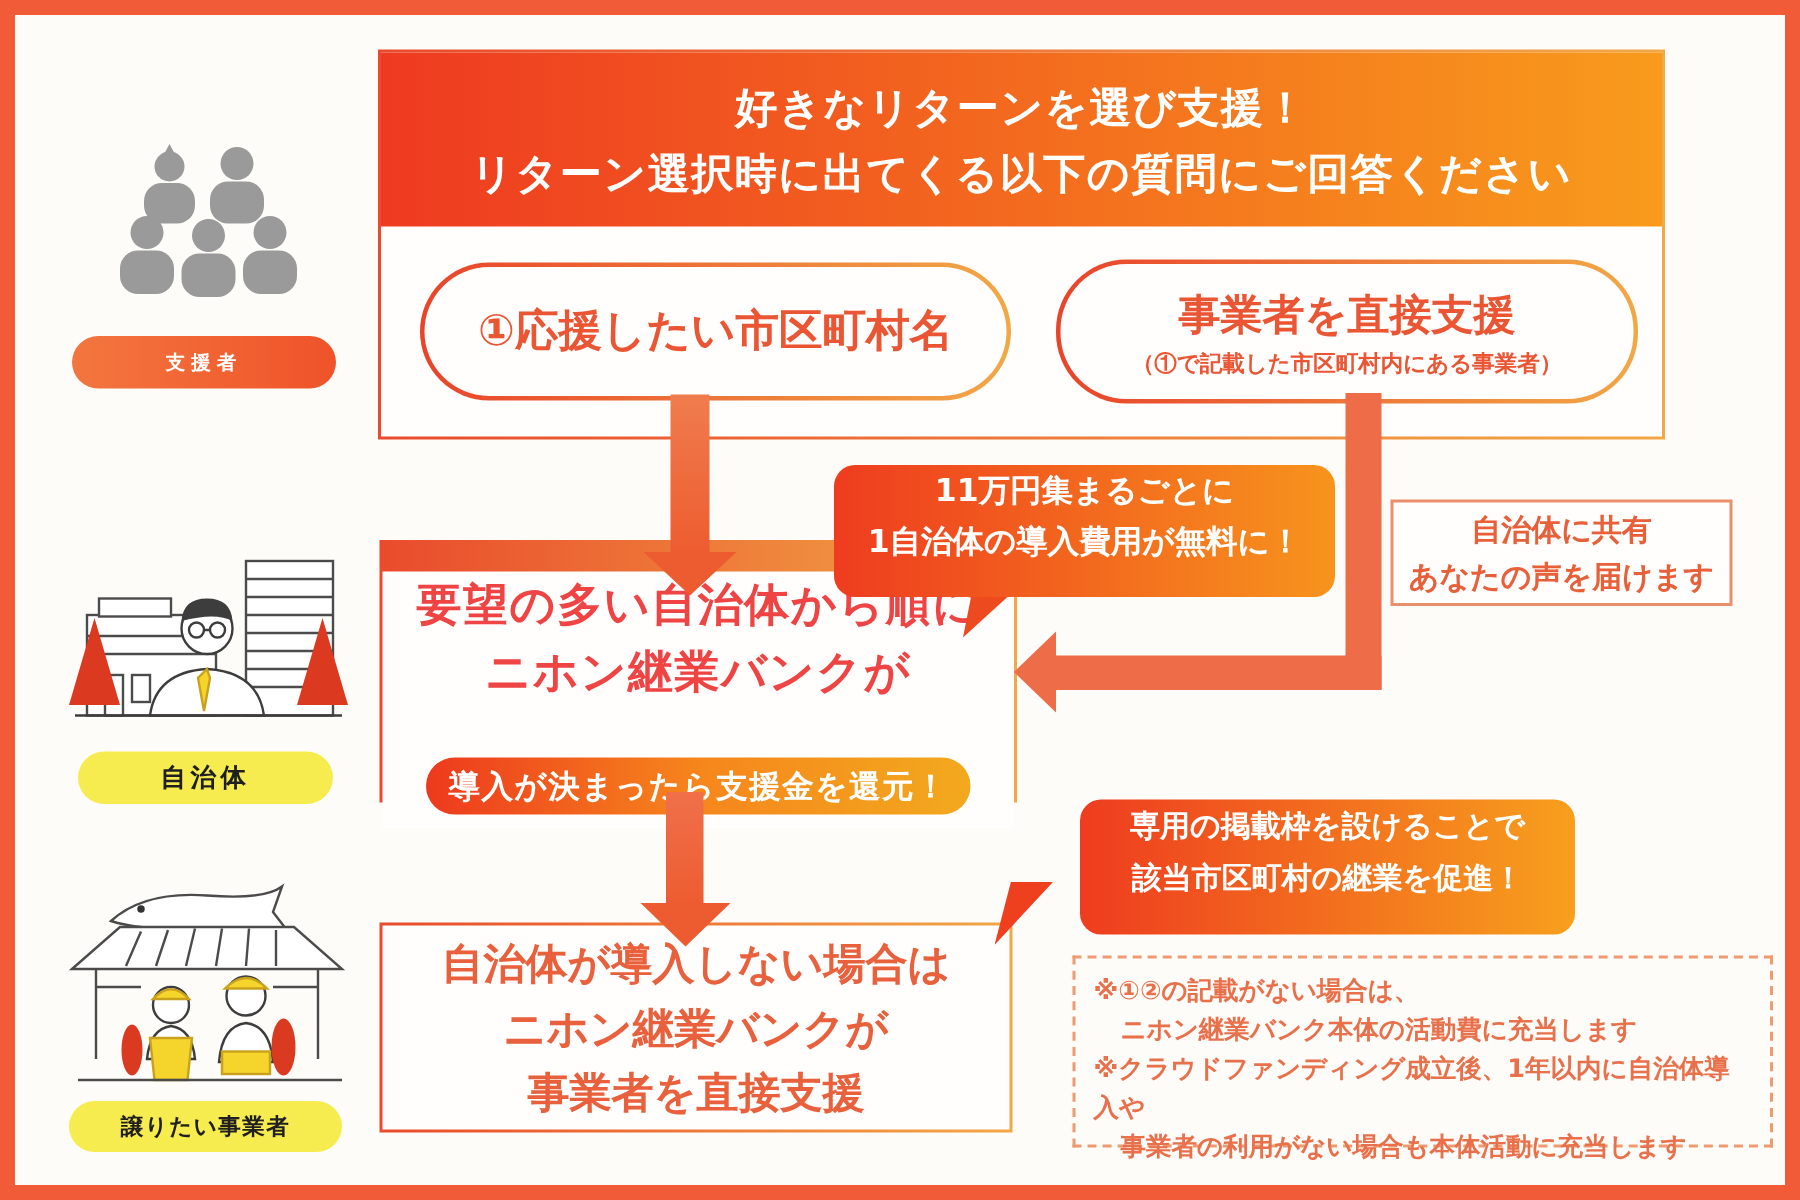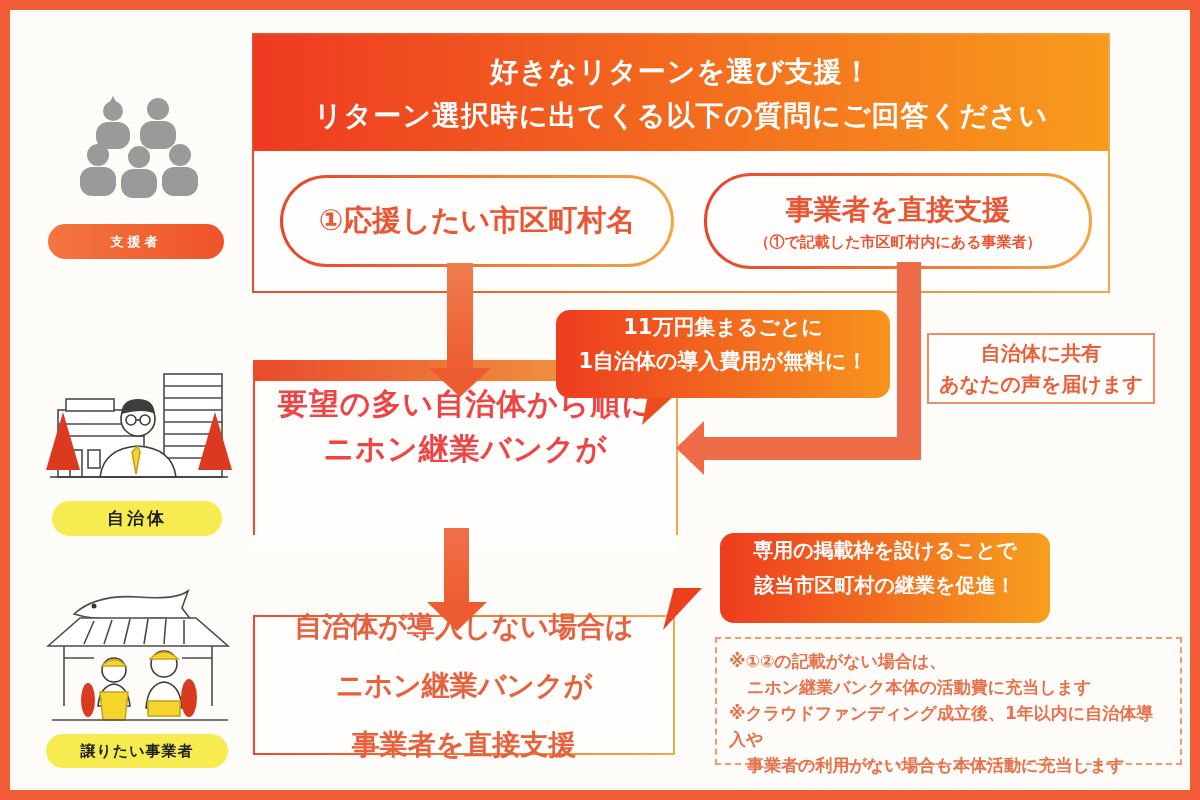--- a/index.html
+++ b/index.html
@@ -62,21 +62,21 @@
   .mid{left:253px;top:360px;width:425px;height:175px;padding:2px;z-index:5;}
   .mid-title{margin-top:19px;text-align:center;font-size:30px;font-weight:bold;
              color:#ef4444;line-height:45px;letter-spacing:1px;}
   .badge{position:absolute;left:29px;top:124px;width:363px;height:38px;border-radius:19px;
          background:linear-gradient(90deg,#ed391e,#f6861c,#f2a91e);color:#fff;font-size:21px;
          font-weight:bold;display:flex;align-items:center;justify-content:center;letter-spacing:1px;}
 
   
   .bottom{left:253px;top:615px;width:422px;height:140px;padding:2px;z-index:5;}
   .bottom-text{height:100%;display:flex;flex-direction:column;justify-content:center;
-               text-align:center;font-size:28px;font-weight:bold;color:#e8603c;line-height:43px;gap:16px;}
+               text-align:center;font-size:28px;font-weight:bold;color:#e8603c;line-height:43px;}
 
   
   .notes{left:715px;top:637px;width:467px;height:128px;border:2px dashed #ef9a70;
          box-sizing:border-box;padding:9px 12px;color:#e8714c;font-weight:bold;
          font-size:17px;line-height:26px;z-index:5;}
   .notes .cont{padding-left:18px;}
 
   
   .pill{position:absolute;border-radius:18px;display:flex;align-items:center;
         justify-content:center;font-weight:bold;z-index:5;}
@@ -199,20 +199,21 @@
     <div>自治体に共有</div>
     <div>あなたの声を届けます</div>
   </div>
 
   <div class="abs gwrap mid">
     <div class="inner">
       <div class="mid-title">
         <div>要望の多い自治体から順に</div>
         <div>ニホン継業バンクが</div>
       </div>
+      <div class="badge">導入が決まったら支援金を還元！</div>
     </div>
   </div>
 
   <div class="abs bubble listing">
     <div>専用の掲載枠を設けることで</div>
     <div>該当市区町村の継業を促進！</div>
   </div>
   <div class="abs listing-tail"></div>
 
   <div class="abs gwrap bottom">

